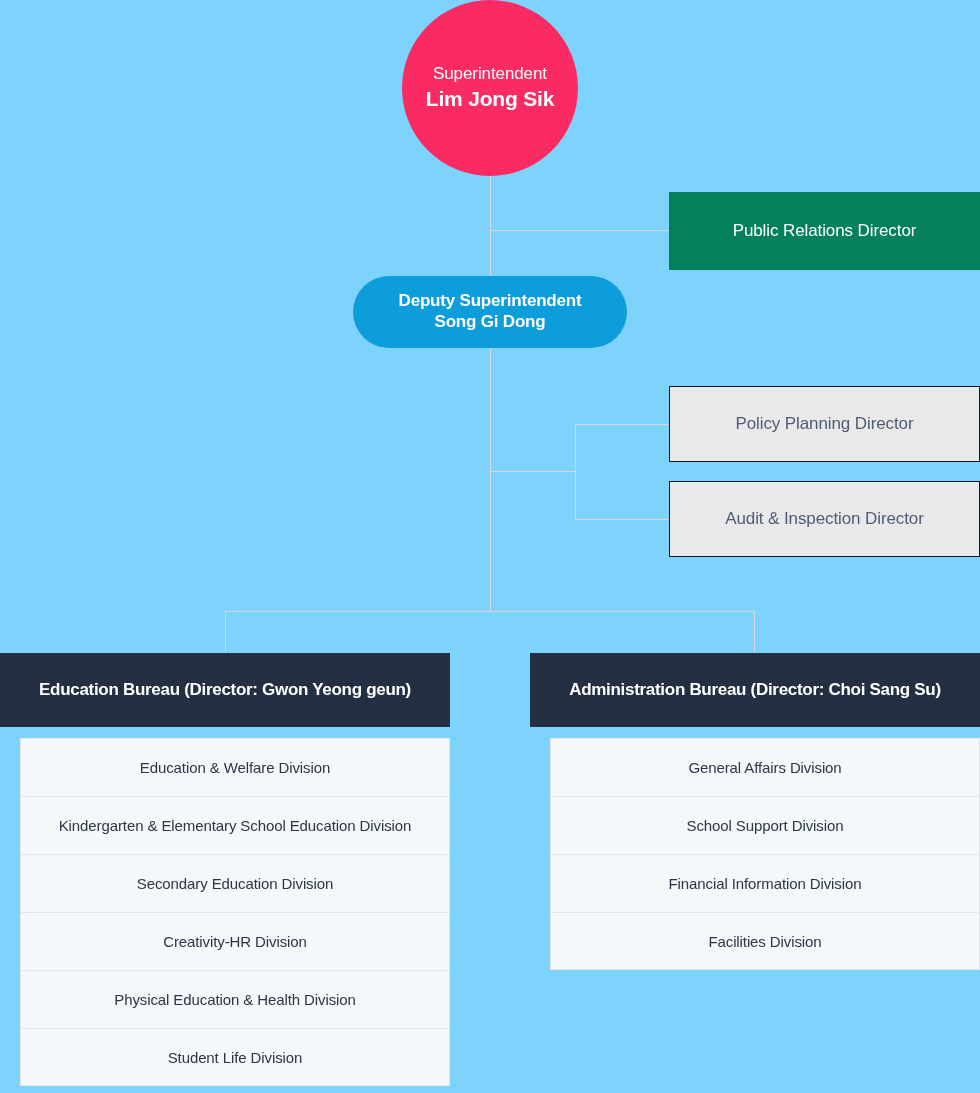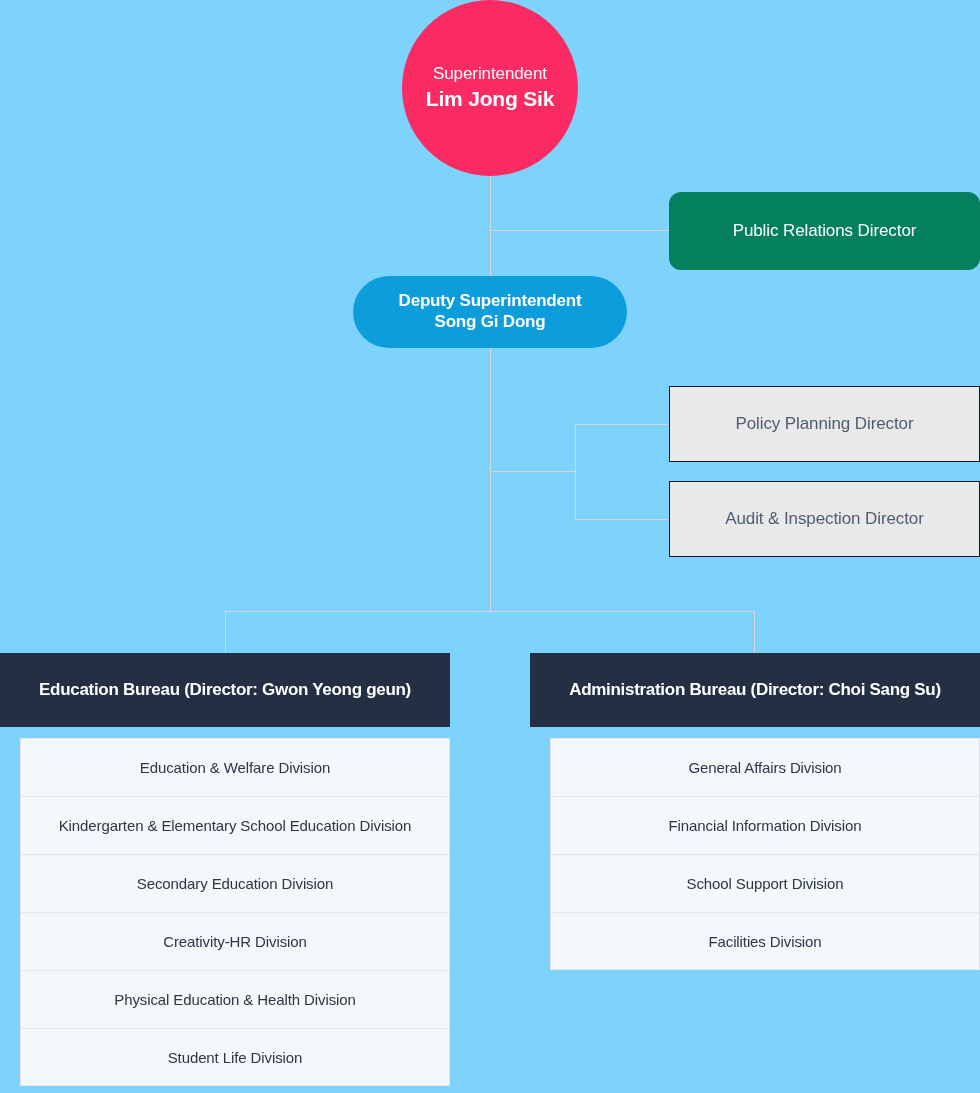--- a/index.html
+++ b/index.html
@@ -98,21 +98,20 @@
   }
   .node-box.green {
     top: 192px;
     width: 311px;
     height: 78px;
     background: #04805c;
     color: #ffffff;
     font-size: 17px;
     font-weight: 400;
     letter-spacing: -0.1px;
-    border-radius: 12px;
   }
   .node-box.grey {
     width: 311px;
     height: 76px;
     background: #e9e9e9;
     border: 1px solid #0f172a;
     color: #4e5d73;
     font-size: 17px;
     font-weight: 400;
     letter-spacing: -0.1px;
@@ -240,24 +239,24 @@
 
   <div class="bureau right">
     <div class="bureau-header">
       <span>Administration Bureau (Director: Choi Sang Su)</span>
     </div>
     <div class="division-list">
       <div class="division-item">
         <span>General Affairs Division</span>
       </div>
       <div class="division-item">
+        <span>School Support Division</span>
+      </div>
+      <div class="division-item">
         <span>Financial Information Division</span>
       </div>
       <div class="division-item">
-        <span>School Support Division</span>
-      </div>
-      <div class="division-item">
         <span>Facilities Division</span>
       </div>
     </div>
   </div>
 
 </div>
 
 </body></html>

